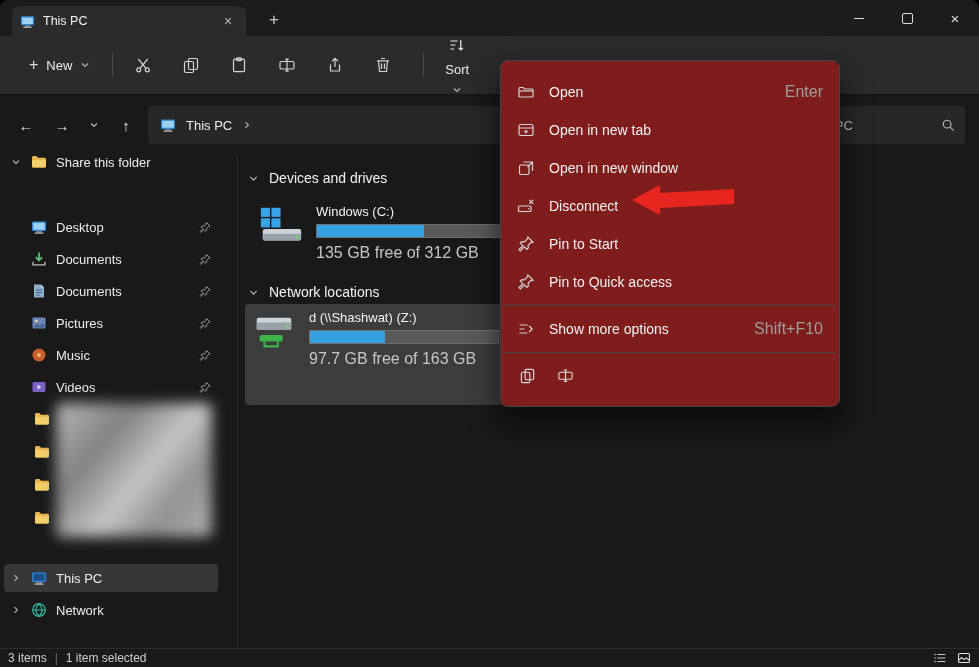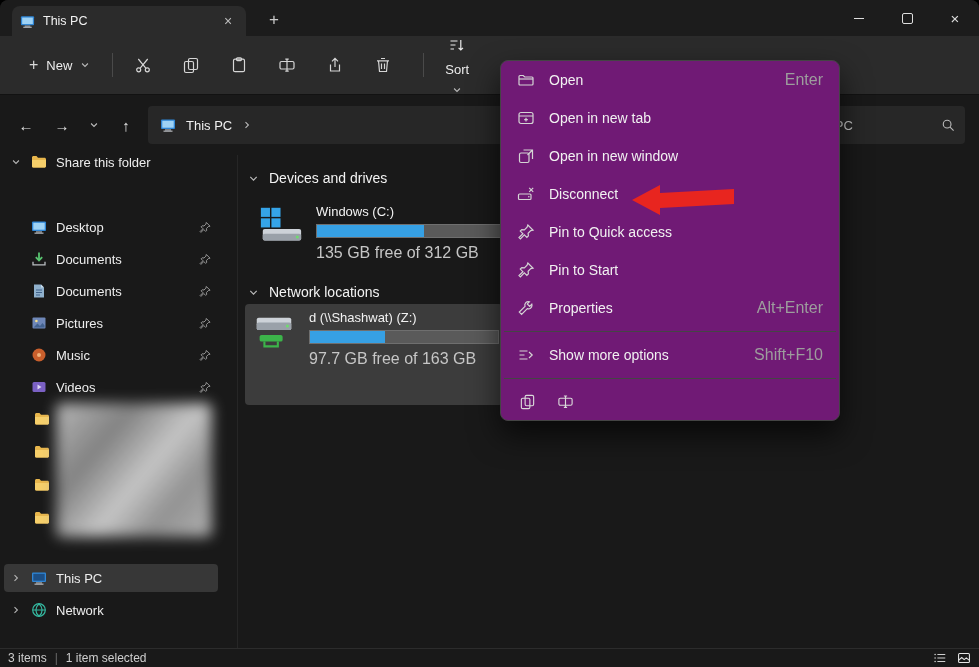--- a/index.html
+++ b/index.html
@@ -63,22 +63,22 @@
   .drive-fill{height:100%;background:var(--accent-blue,#36a0e4);}
   .drive-free{font-size:16px;color:#c6c6c6;margin-top:6px;white-space:nowrap;}
 
   
   .statusbar{position:absolute;left:0;bottom:0;width:100%;height:19px;background:#191919;border-top:1px solid #2c2c2c;
     display:flex;align-items:center;gap:8px;padding:0 8px;box-sizing:border-box;font-size:12px;color:#cfcfcf;}
   .status-div{color:#6a6a6a;}
   .status-icons{margin-left:auto;display:flex;gap:10px;color:#d2d2d2;}
 
   
-  .ctx{position:absolute;left:500px;top:60px;width:340px;background:#701a75;border:1px solid #444;
-    border-radius:8px;box-shadow:0 14px 30px rgba(0,0,0,.65);padding:0 0;box-sizing:border-box;z-index:40;}
+  .ctx{position:absolute;left:500px;top:60px;width:340px;background:#7f1d1d;border:1px solid #444;
+    border-radius:8px;box-shadow:0 14px 30px rgba(0,0,0,.65);padding:12px 0;box-sizing:border-box;z-index:40;}
   .ctx-item{display:flex;align-items:center;height:38px;margin:0 4px;padding:0 12px;border-radius:4px;gap:14px;
     font-size:14px;color:#f1f1f1;}
   .ctx-ic{flex:0 0 18px;color:#d4d4d4;}
   .ctx-label{white-space:nowrap;}
   .ctx-sc{margin-left:auto;font-size:16px;color:#9d9d9d;text-align:center;}
   .ctx-sep{height:1px;background:#454545;margin:4px 3px;}
   .ctx-icons{display:flex;gap:6px;padding:3px 10px 4px;}
   .ctx-icon-btn{width:32px;height:30px;display:flex;align-items:center;justify-content:center;border-radius:4px;color:#dadada;}
 
   .red-arrow{position:absolute;left:628px;top:178px;z-index:50;}
@@ -466,36 +466,29 @@
           <circle cx="11.8" cy="11.8" r=".8" fill="currentColor" stroke="none"></circle>
           <path d="M12.2 2.8l4 4M16.2 2.8l-4 4"></path>
         </svg>
       <span class="ctx-label">Disconnect</span>
       <span class="ctx-sc"></span>
     </div>
     <div class="ctx-item">
       <svg class="ctx-ic" width="18" height="18" viewBox="0 0 18 18" fill="none" stroke="currentColor" stroke-width="1.2">
           <path d="M10.8 2l5.2 5.2-2.2.4-2.7 2.7.3 2.6-1.5 1.5-2.6-2.6L3.4 16 2 14.6l3.9-3.9-2.6-2.6 1.5-1.5 2.6.3 2.7-2.7z"></path>
         </svg>
+      <span class="ctx-label">Pin to Start</span>
+      <span class="ctx-sc"></span>
+    </div>
+    <div class="ctx-item">
+      <svg class="ctx-ic" width="18" height="18" viewBox="0 0 18 18" fill="none" stroke="currentColor" stroke-width="1.2">
+          <path d="M10.8 2l5.2 5.2-2.2.4-2.7 2.7.3 2.6-1.5 1.5-2.6-2.6L3.4 16 2 14.6l3.9-3.9-2.6-2.6 1.5-1.5 2.6.3 2.7-2.7z"></path>
+        </svg>
       <span class="ctx-label">Pin to Quick access</span>
       <span class="ctx-sc"></span>
-    </div>
-    <div class="ctx-item">
-      <svg class="ctx-ic" width="18" height="18" viewBox="0 0 18 18" fill="none" stroke="currentColor" stroke-width="1.2">
-          <path d="M10.8 2l5.2 5.2-2.2.4-2.7 2.7.3 2.6-1.5 1.5-2.6-2.6L3.4 16 2 14.6l3.9-3.9-2.6-2.6 1.5-1.5 2.6.3 2.7-2.7z"></path>
-        </svg>
-      <span class="ctx-label">Pin to Start</span>
-      <span class="ctx-sc"></span>
-    </div>
-    <div class="ctx-item">
-      <svg class="ctx-ic" width="18" height="18" viewBox="0 0 18 18" fill="none" stroke="currentColor" stroke-width="1.2">
-          <path d="M15 6.3a3.5 3.5 0 0 1-4.7 3.3L4.6 15.3 2.3 13l5.7-5.7A3.5 3.5 0 0 1 12.4 2.8l-2.1 2.1 2.4 2.4 2.1-2.1c.1.35.2.72.2 1.1z"></path>
-        </svg>
-      <span class="ctx-label">Properties</span>
-      <span class="ctx-sc">Alt+Enter</span>
     </div>
     <div class="ctx-sep"></div>
     <div class="ctx-item">
       <svg class="ctx-ic" width="18" height="18" viewBox="0 0 18 18" fill="none" stroke="currentColor" stroke-width="1.2">
           <path d="M2.5 5h8M2.5 9h5M2.5 13h8"></path>
           <path d="M12 6l3.2 3-3.2 3"></path>
         </svg>
       <span class="ctx-label">Show more options</span>
       <span class="ctx-sc">Shift+F10</span>
     </div>

